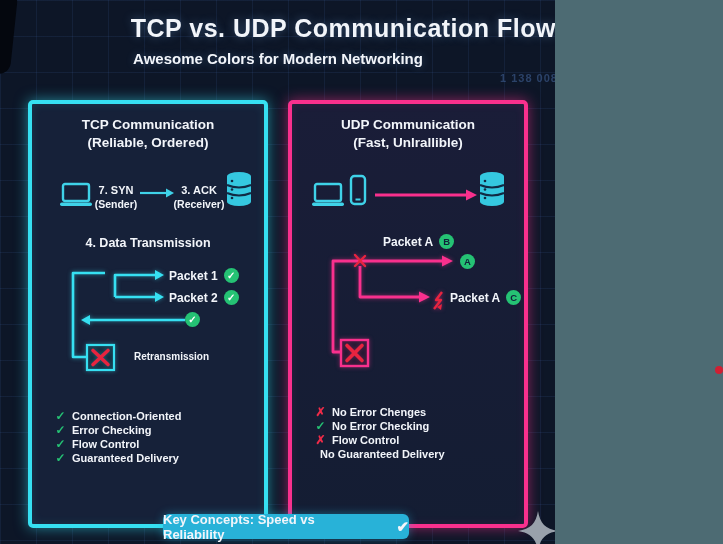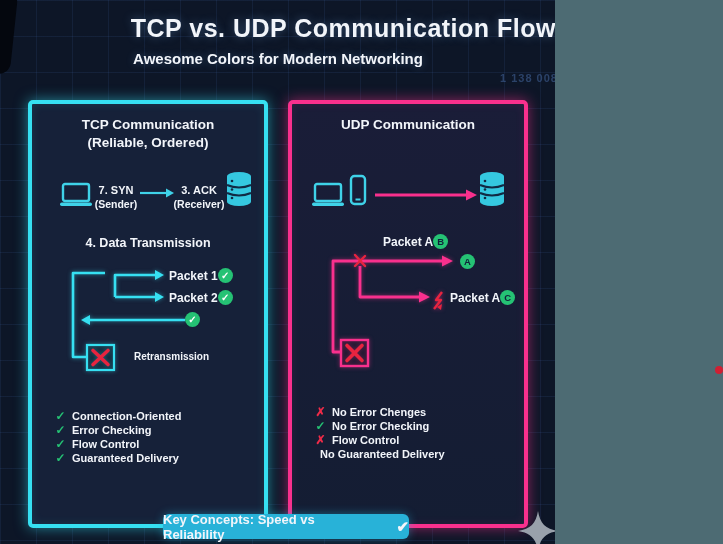--- a/index.html
+++ b/index.html
@@ -34,21 +34,21 @@
     box-shadow:0 0 14px rgba(249,48,141,.55), inset 0 0 10px rgba(249,48,141,.10);}
   .p-head{position:absolute;top:12px;left:0;width:100%;text-align:center;
     font-size:13.5px;font-weight:bold;line-height:1.3;}
   .abs{position:absolute;}
   .lbl{font-size:11px;font-weight:bold;text-align:center;line-height:1.25;}
   .lbl .sub{font-size:10.5px;}
   .sec-title{position:absolute;top:132px;left:0;width:100%;text-align:center;font-size:12.5px;font-weight:bold;}
   .flow{position:absolute;top:0;left:0;pointer-events:none;}
   .flow.cy{filter:drop-shadow(0 0 2px rgba(54,224,242,.5));}
   .flow.pk{filter:drop-shadow(0 0 2px rgba(249,48,141,.5));}
-  .pkt-row{position:absolute;display:flex;align-items:center;font-size:12px;font-weight:bold;}
+  .pkt-row{position:absolute;display:flex;align-items:center;gap:6px;font-size:12px;font-weight:bold;}
   .ck-circle{display:inline-flex;align-items:center;justify-content:center;width:15px;height:15px;
     border-radius:50%;background:#25c274;color:#fff;font-size:10px;font-weight:bold;}
   .badge{display:inline-flex;align-items:center;justify-content:center;width:15px;height:15px;
     border-radius:50%;background:#25c274;color:#10203a;font-size:9.5px;font-weight:bold;}
   .big-lbl{font-size:10px;font-weight:bold;margin-left:10px;}
   .center-lbl{position:absolute;left:0;width:100%;text-align:center;font-size:13px;font-weight:bold;}
   .feat{position:absolute;display:flex;flex-direction:column;gap:2.5px;font-size:11px;font-weight:bold;}
   .feat .row{display:flex;align-items:center;gap:5px;line-height:11.5px;}
   .fi{width:13px;text-align:center;font-size:12px;font-weight:bold;}
   .fi.green{color:#25c274}.fi.red{color:#ee2b48}
@@ -139,20 +139,21 @@
       <div class="row">
         <span class="fi green">✓</span>
         <span>Guaranteed Delivery</span>
         </div>
     </div>
   </section>
 
   <section class="panel udp">
     <div class="p-head">
       <div>UDP Communication</div>
+      <div>(Fast, Unlrallible)</div>
     </div>
 
     <svg class="abs" style="left:18px;top:78px" width="36" height="26" viewBox="0 0 36 26">
       <rect x="5" y="2" width="26" height="17" rx="2" fill="none" stroke="#3fd2e8" stroke-width="2.4"></rect>
       <rect x="2" y="20.5" width="32" height="3.5" rx="1.7" fill="#3fd2e8"></rect>
     </svg>
     <svg class="abs" style="left:57px;top:70px" width="18" height="32" viewBox="0 0 18 32">
       <rect x="2" y="2" width="14" height="28" rx="3.5" fill="none" stroke="#3fd2e8" stroke-width="2.4"></rect>
       <line x1="6.5" y1="25.5" x2="11.5" y2="25.5" stroke="#3fd2e8" stroke-width="2"></line>
     </svg>

